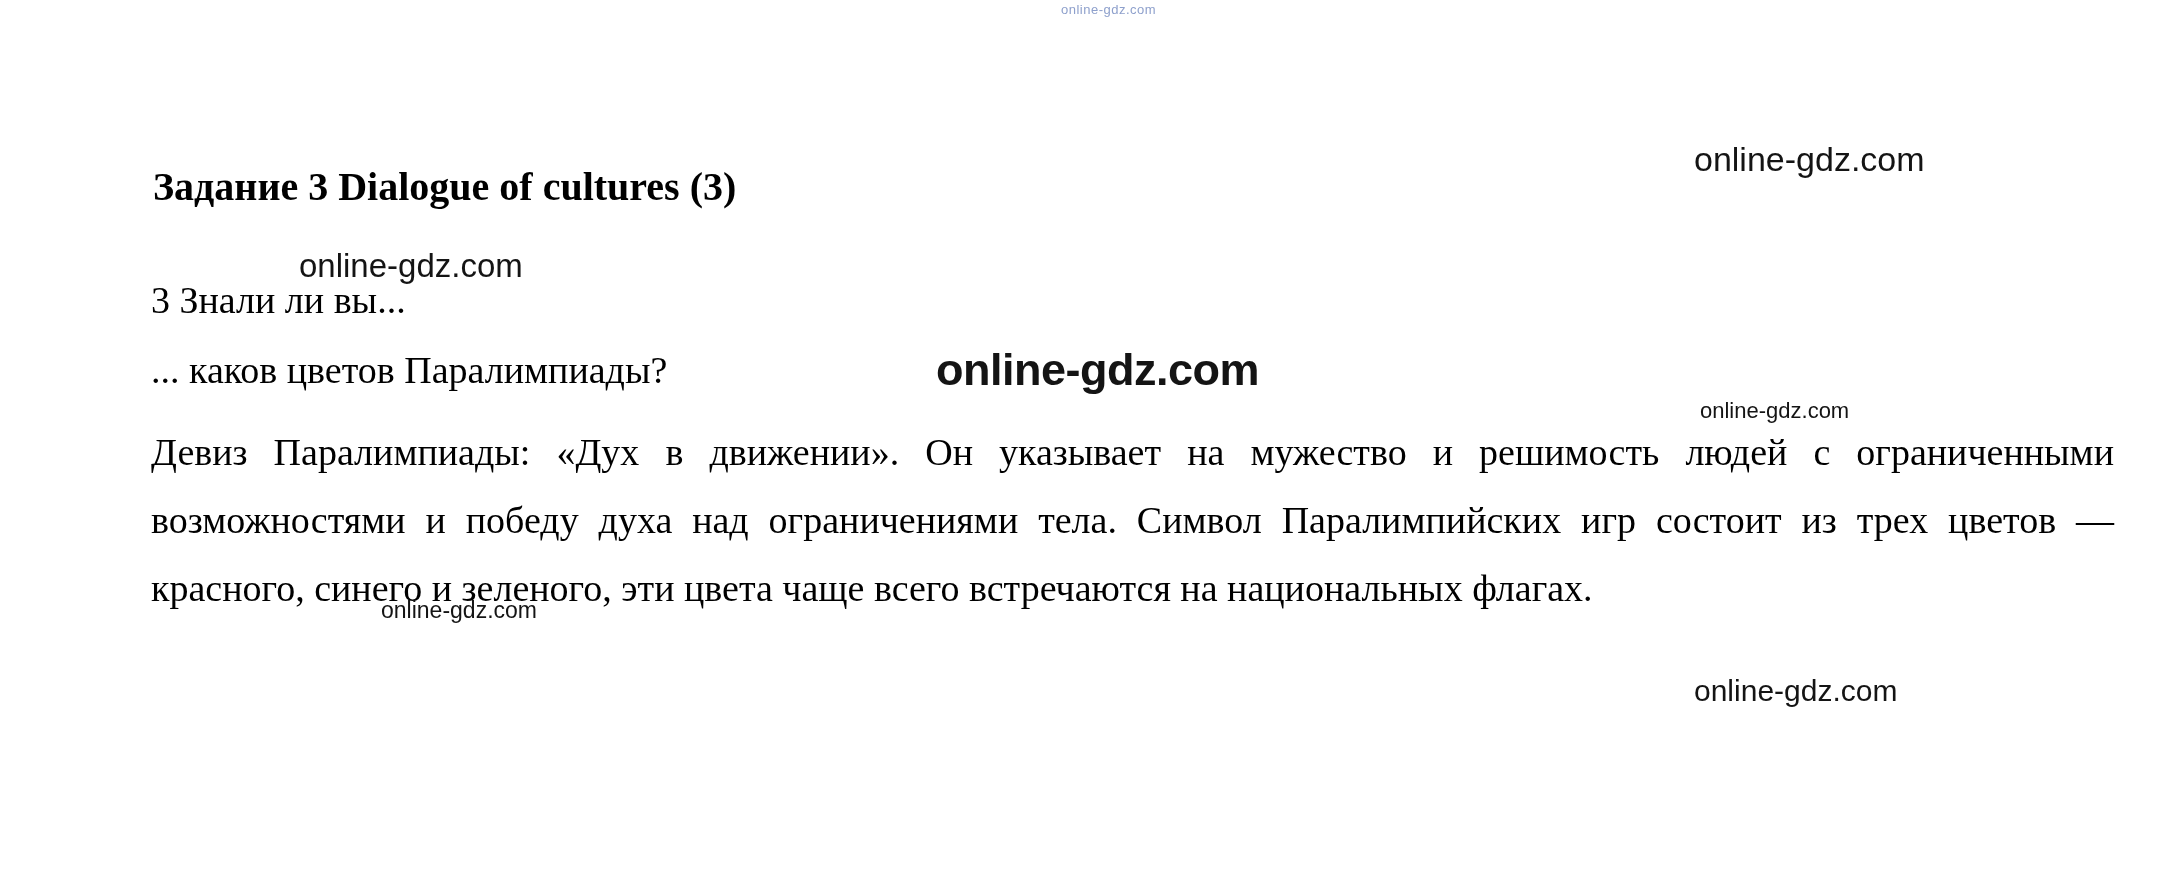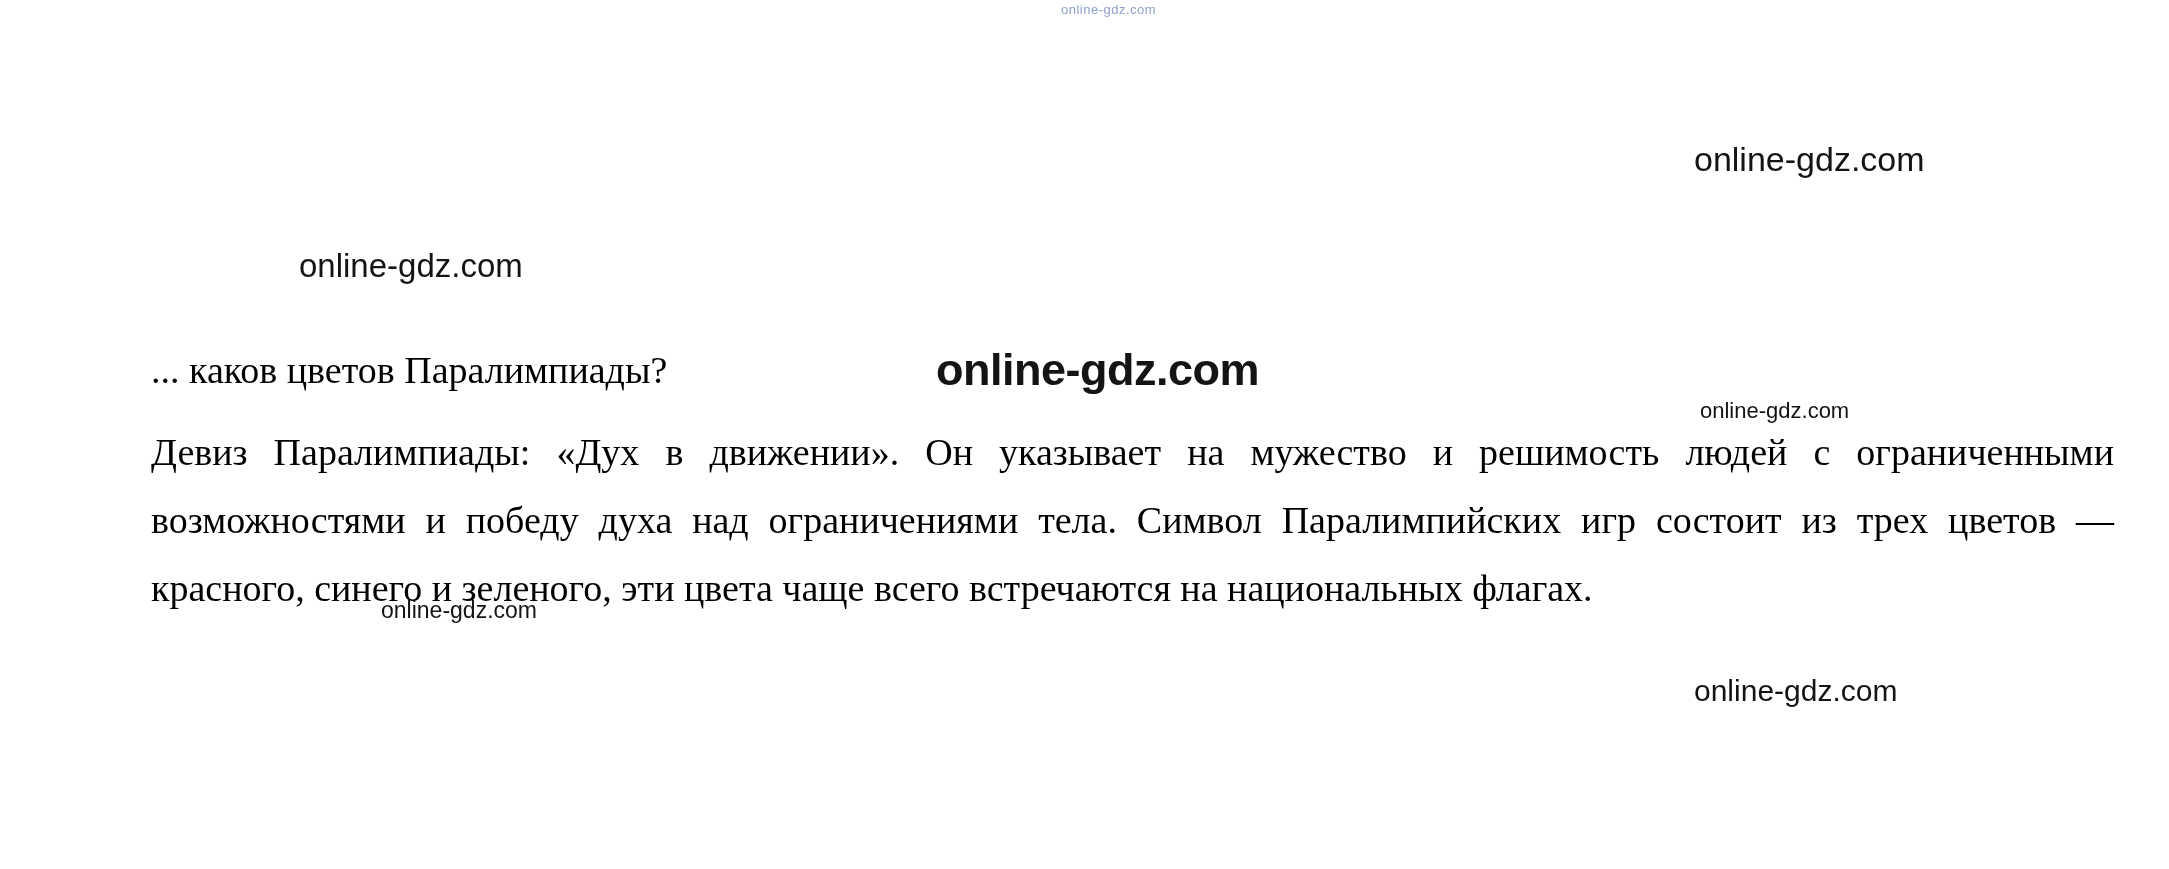--- a/index.html
+++ b/index.html
@@ -91,24 +91,26 @@
     text-align-last: left;
   }
 </style>
 </head>
 <body>
 
 <div class="page">
 
   <div class="wm wm-top">online-gdz.com</div>
 
+  <h1 class="title">Задание 3 Dialogue of cultures (3)</h1>
 
   <div class="wm-dark wm-1">online-gdz.com</div>
   <div class="wm-dark wm-2">online-gdz.com</div>
 
+  <div class="line-know">3 Знали ли вы...</div>
 
   <div class="line-question">... каков цветов Паралимпиады?</div>
 
   <div class="wm-dark wm-3">online-gdz.com</div>
   <div class="wm-dark wm-4">online-gdz.com</div>
 
   <div class="answer">Девиз Паралимпиады: «Дух в движении». Он указывает на мужество и решимость людей с ограниченными возможностями и победу духа над ограничениями тела. Символ Паралимпийских игр состоит из трех цветов — красного, синего и зеленого, эти цвета чаще всего встречаются на национальных флагах.</div>
 
   <div class="wm-dark wm-5">online-gdz.com</div>
   <div class="wm-dark wm-6">online-gdz.com</div>

